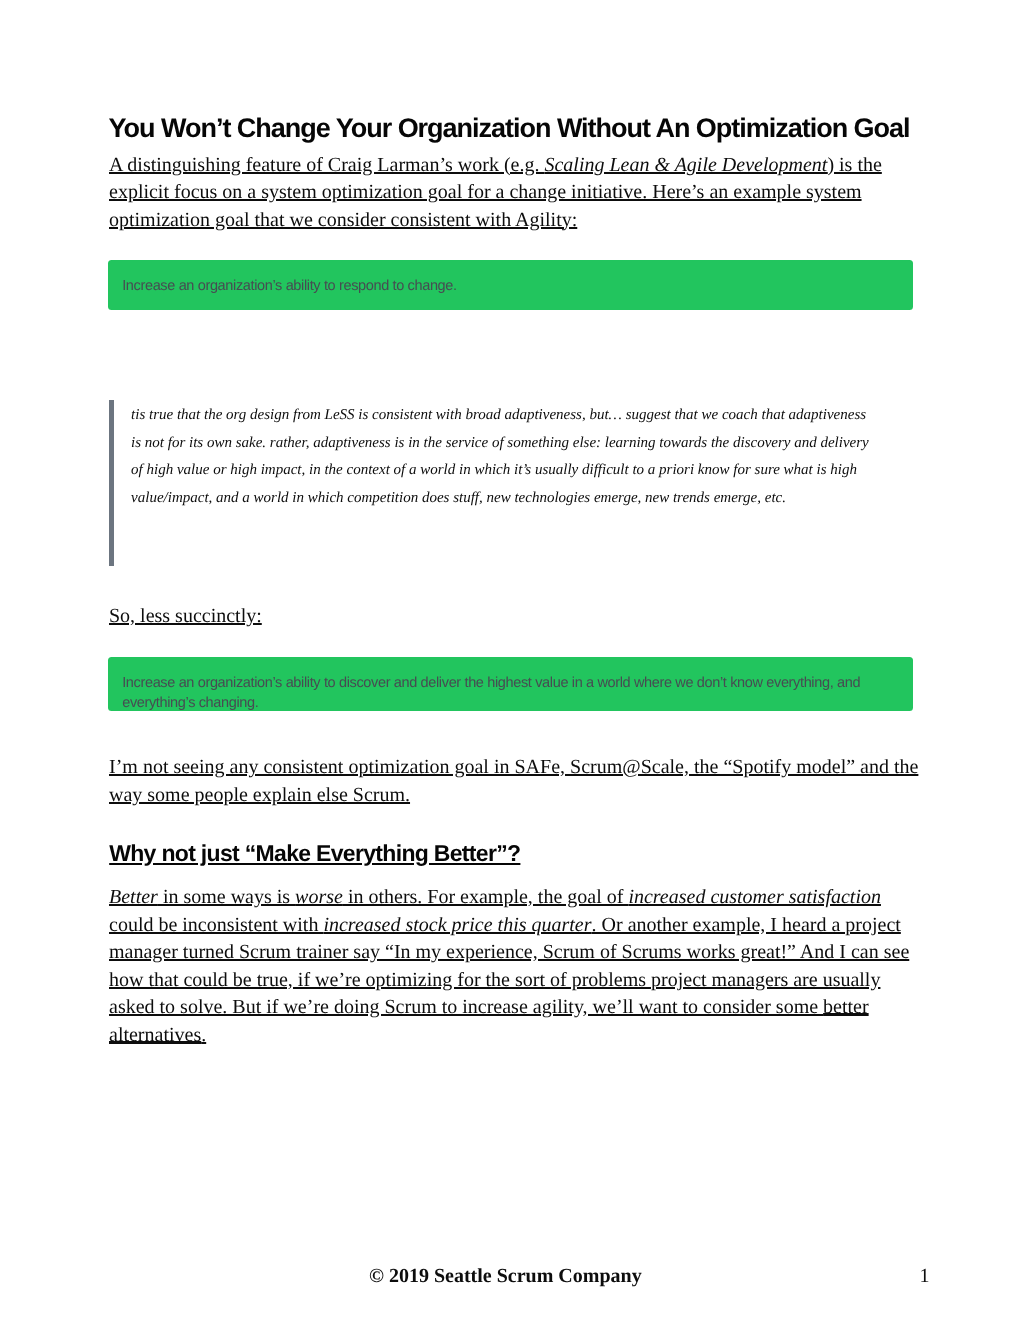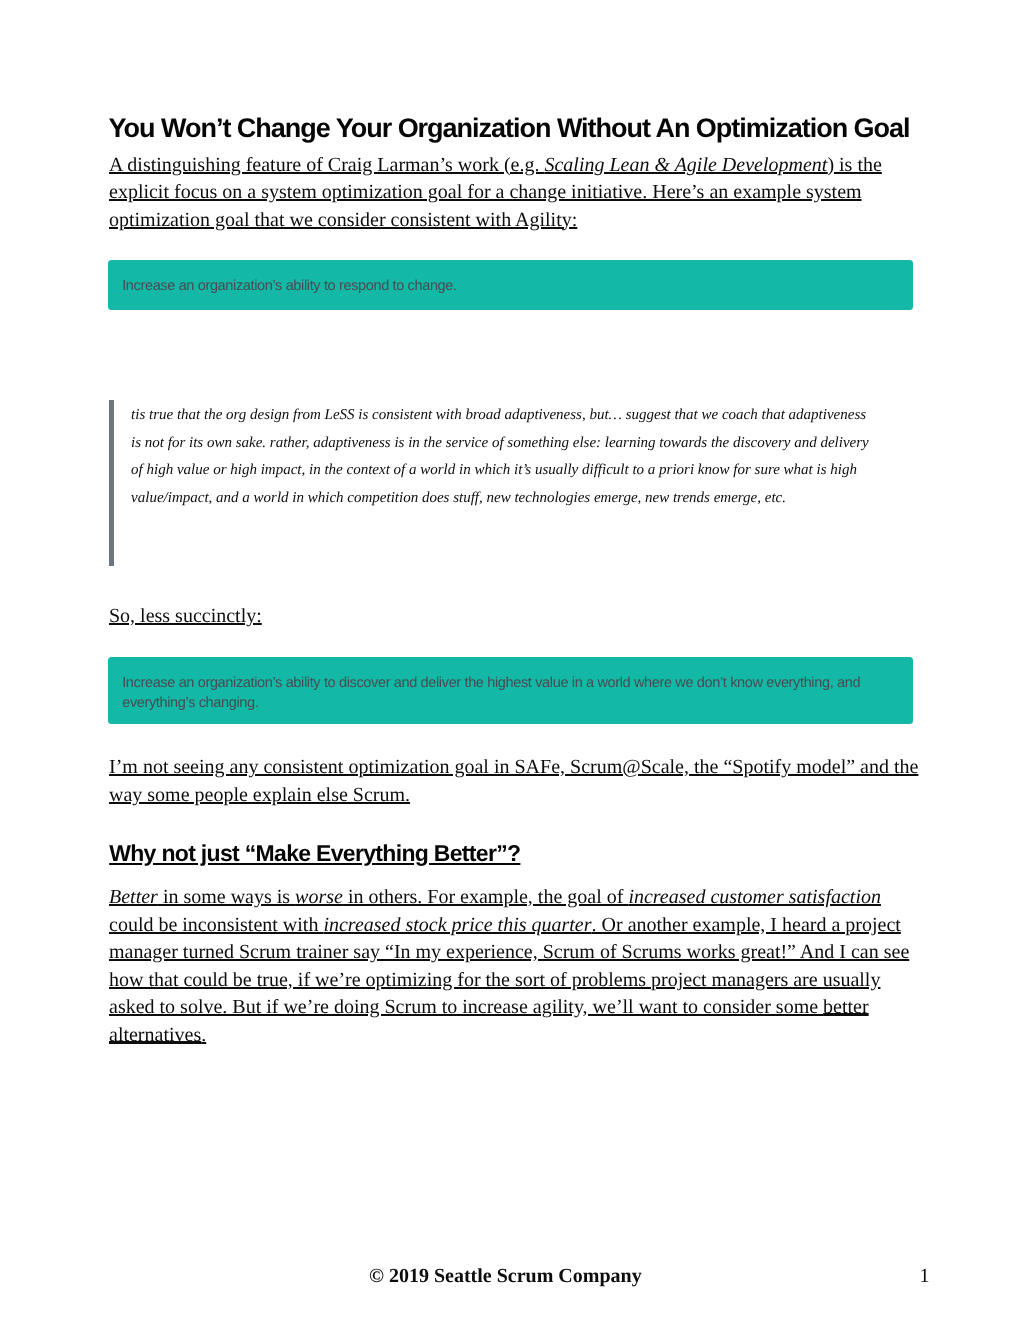--- a/index.html
+++ b/index.html
@@ -32,21 +32,21 @@
     position:absolute; left:109px; width:812px;
     font-size:20px; line-height:27.5px; color:#0d0d0d;
     margin:0;
     text-align:left;
     text-decoration:underline;
   }
 
   
   .callout {
     position:absolute; left:108px; width:805px;
-    background:#14b8a6; border-radius:3.5px;
+    background:#22c55e; border-radius:3.5px;
     box-sizing:border-box;
   }
   .callout-text {
     position:absolute; left:14.2px; top:0;
     font-family:"Liberation Sans", sans-serif;
     font-size:14.5px; letter-spacing:-0.355px; line-height:20.4px;
     color:#474c52;
     width:775px;
   }
 
@@ -86,21 +86,21 @@
   i { font-style:italic; }
 
   
   #title     { top:113px; }
   #p1        { top:151.6px; }
   #callout1  { top:260px; height:49.5px; }
   #c1text    { top:15.9px; }
   #p2        { top:337.4px; }
   #quote     { top:402.3px; }
   #p3        { top:603.0px; }
-  #callout2  { top:656.8px; height:67px; }
+  #callout2  { top:656.8px; height:54px; }
   #c2text    { top:15.9px; }
   #p4        { top:754.4px; }
   #h2a       { top:840.0px; }
   #p5        { top:884.2px; }
   #footer    { top:1263.9px; }
 </style>
 </head>
 <body>
 
 <div class="page">

